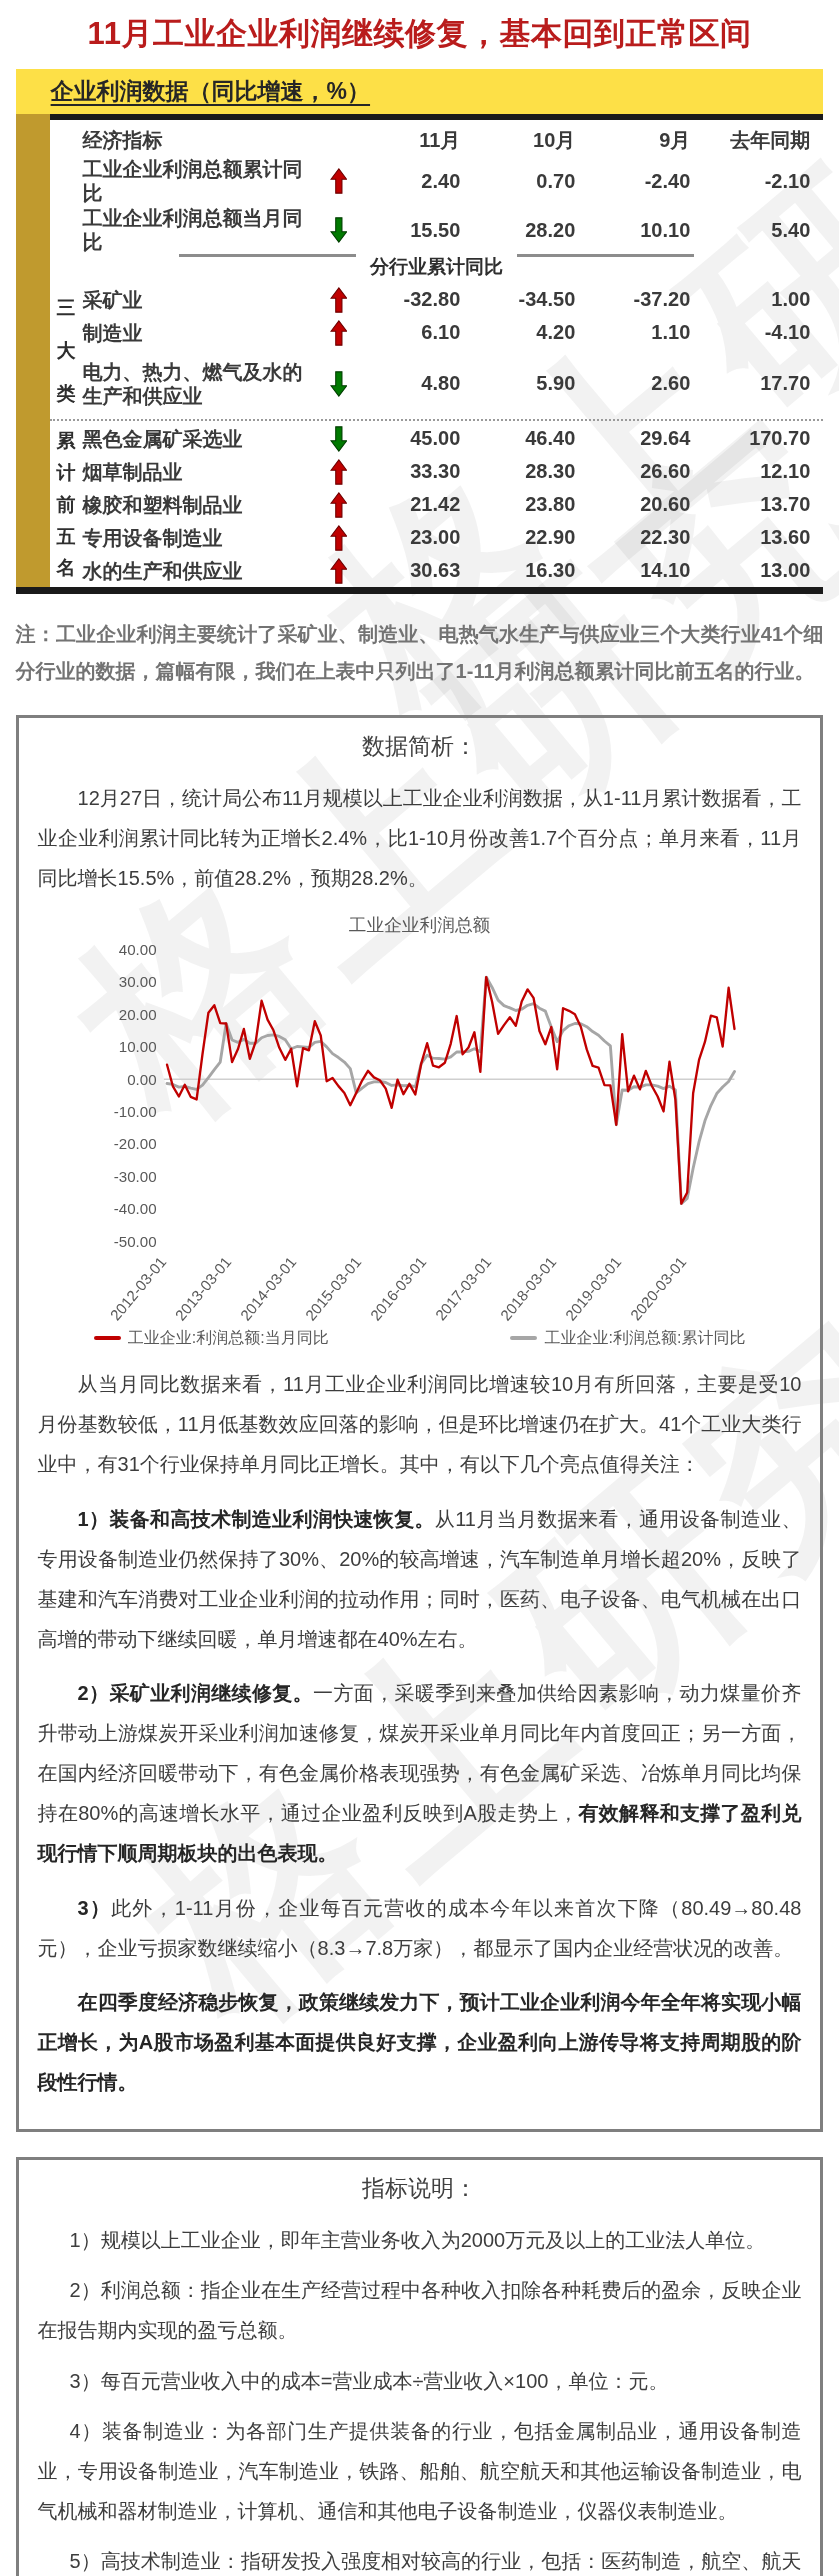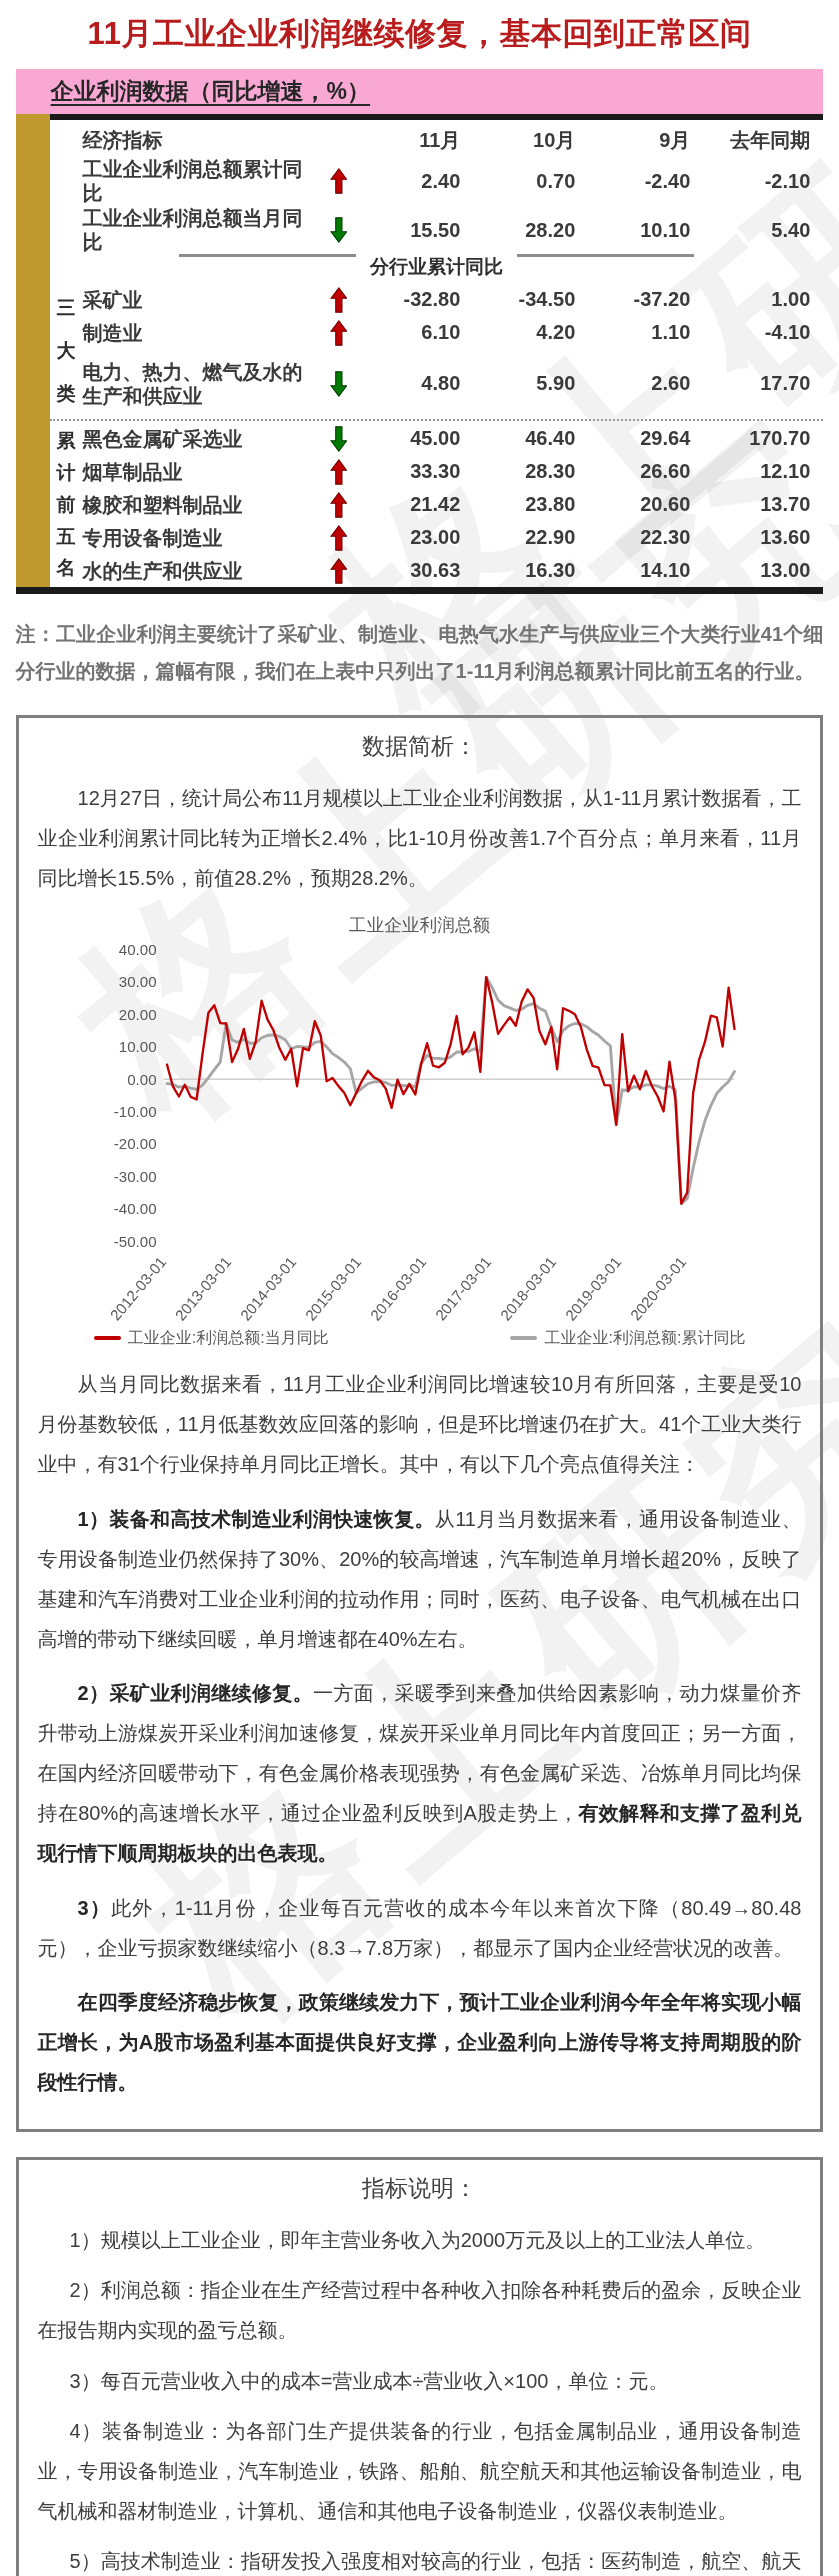--- a/index.html
+++ b/index.html
@@ -54,21 +54,21 @@
 
 <div class="watermark" style="left:271px;top:553px;">格上研究</div>
 <div class="watermark" style="left:21px;top:954px;">格上研究</div>
 <div class="watermark" style="left:89px;top:1856px;">格上研究</div>
 
 <div class="content">
 
   <h1 class="page-title" style="color: #b91c1c;">11月工业企业利润继续修复，基本回到正常区间</h1>
 
   <div class="tbl">
-    <div class="band" style="background: #f9a8d4;">
+    <div class="band" style="background: #fde047;">
       <span>企业利润数据（同比增速，%）</span>
     </div>
     <div class="tflex">
       <div class="goldbar" style="background: rgb(192, 154, 46);"></div>
       <div class="tcontent" id="table-content">
           <div class="trow">
             <div></div>
             <div class="lab">经济指标</div>
             <div class="arrowcell"></div>
             <div class="val">11月</div>

